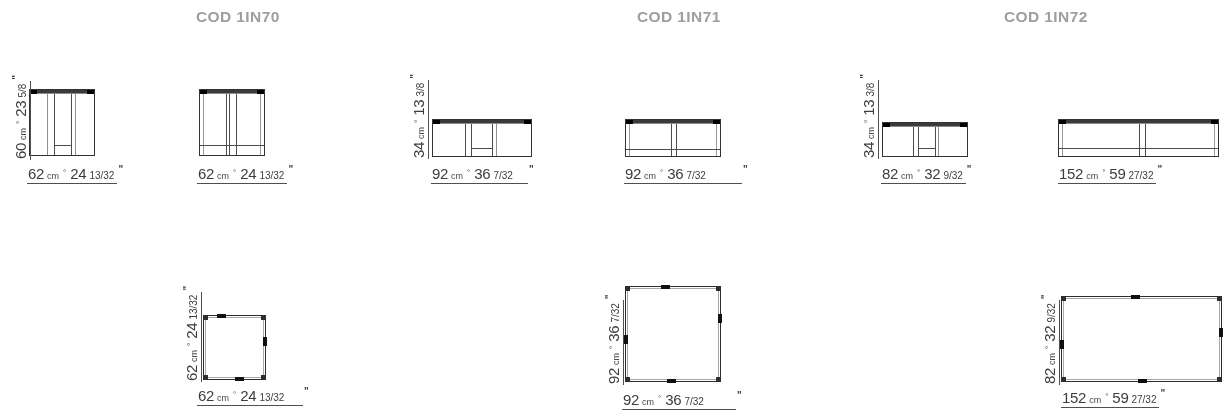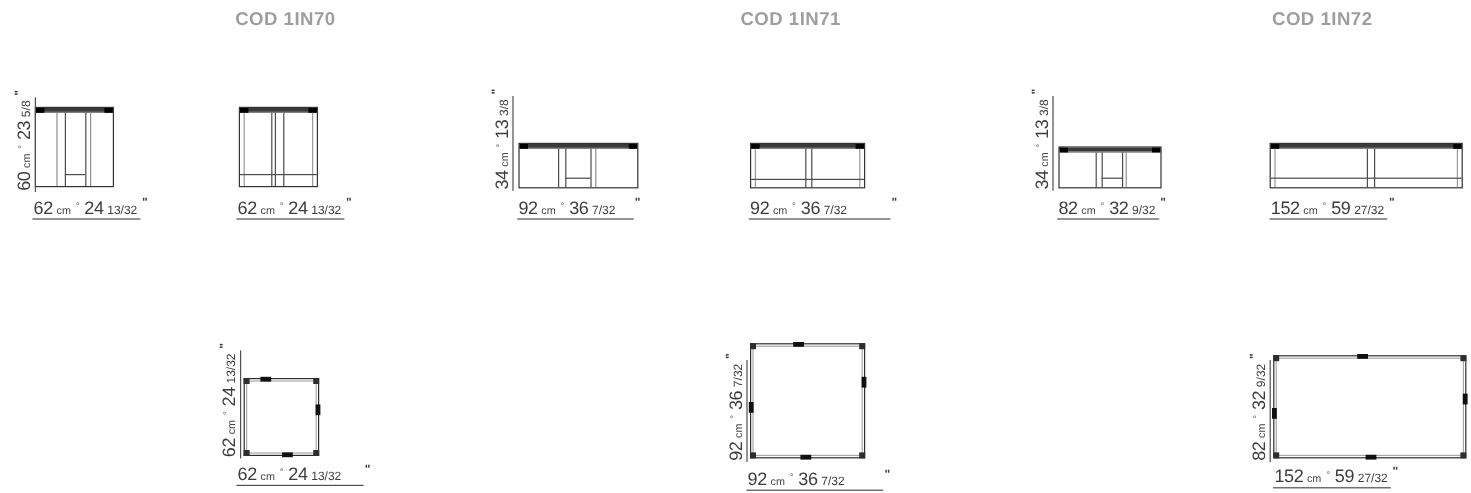--- a/index.html
+++ b/index.html
@@ -44,22 +44,22 @@
   .dim .f{font-size:10px;margin-left:3px;}
   .dim .m{font-size:10px;font-weight:bold;vertical-align:6px;margin-left:1px;}
   .dim.v{transform-origin:left bottom;transform:rotate(-90deg);}
 </style>
 </head>
 <body>
 
 <div class="canvas">
 
   <div class="hdr" style="left:196px">COD 1IN70</div>
-  <div class="hdr" style="left:617px">COD 1IN71</div>
-  <div class="hdr" style="left:1060px">COD 1IN72</div>
+  <div class="hdr" style="left:637px">COD 1IN71</div>
+  <div class="hdr" style="left:1004px">COD 1IN72</div>
 
   <div class="fv" style="left:29px;top:89px;width:66px;height:67px">
     <span class="band"></span>
     <span class="cap l"></span>
     <span class="cap r"></span>
     <span class="vl lt" style="left:26%"></span>
     <span class="vl" style="left:38%"></span>
     <span class="vl" style="left:64%"></span>
     <span class="vl lt" style="left:71%"></span>
     <span class="hl" style="left:38%;width:26%;bottom:9px"></span>

